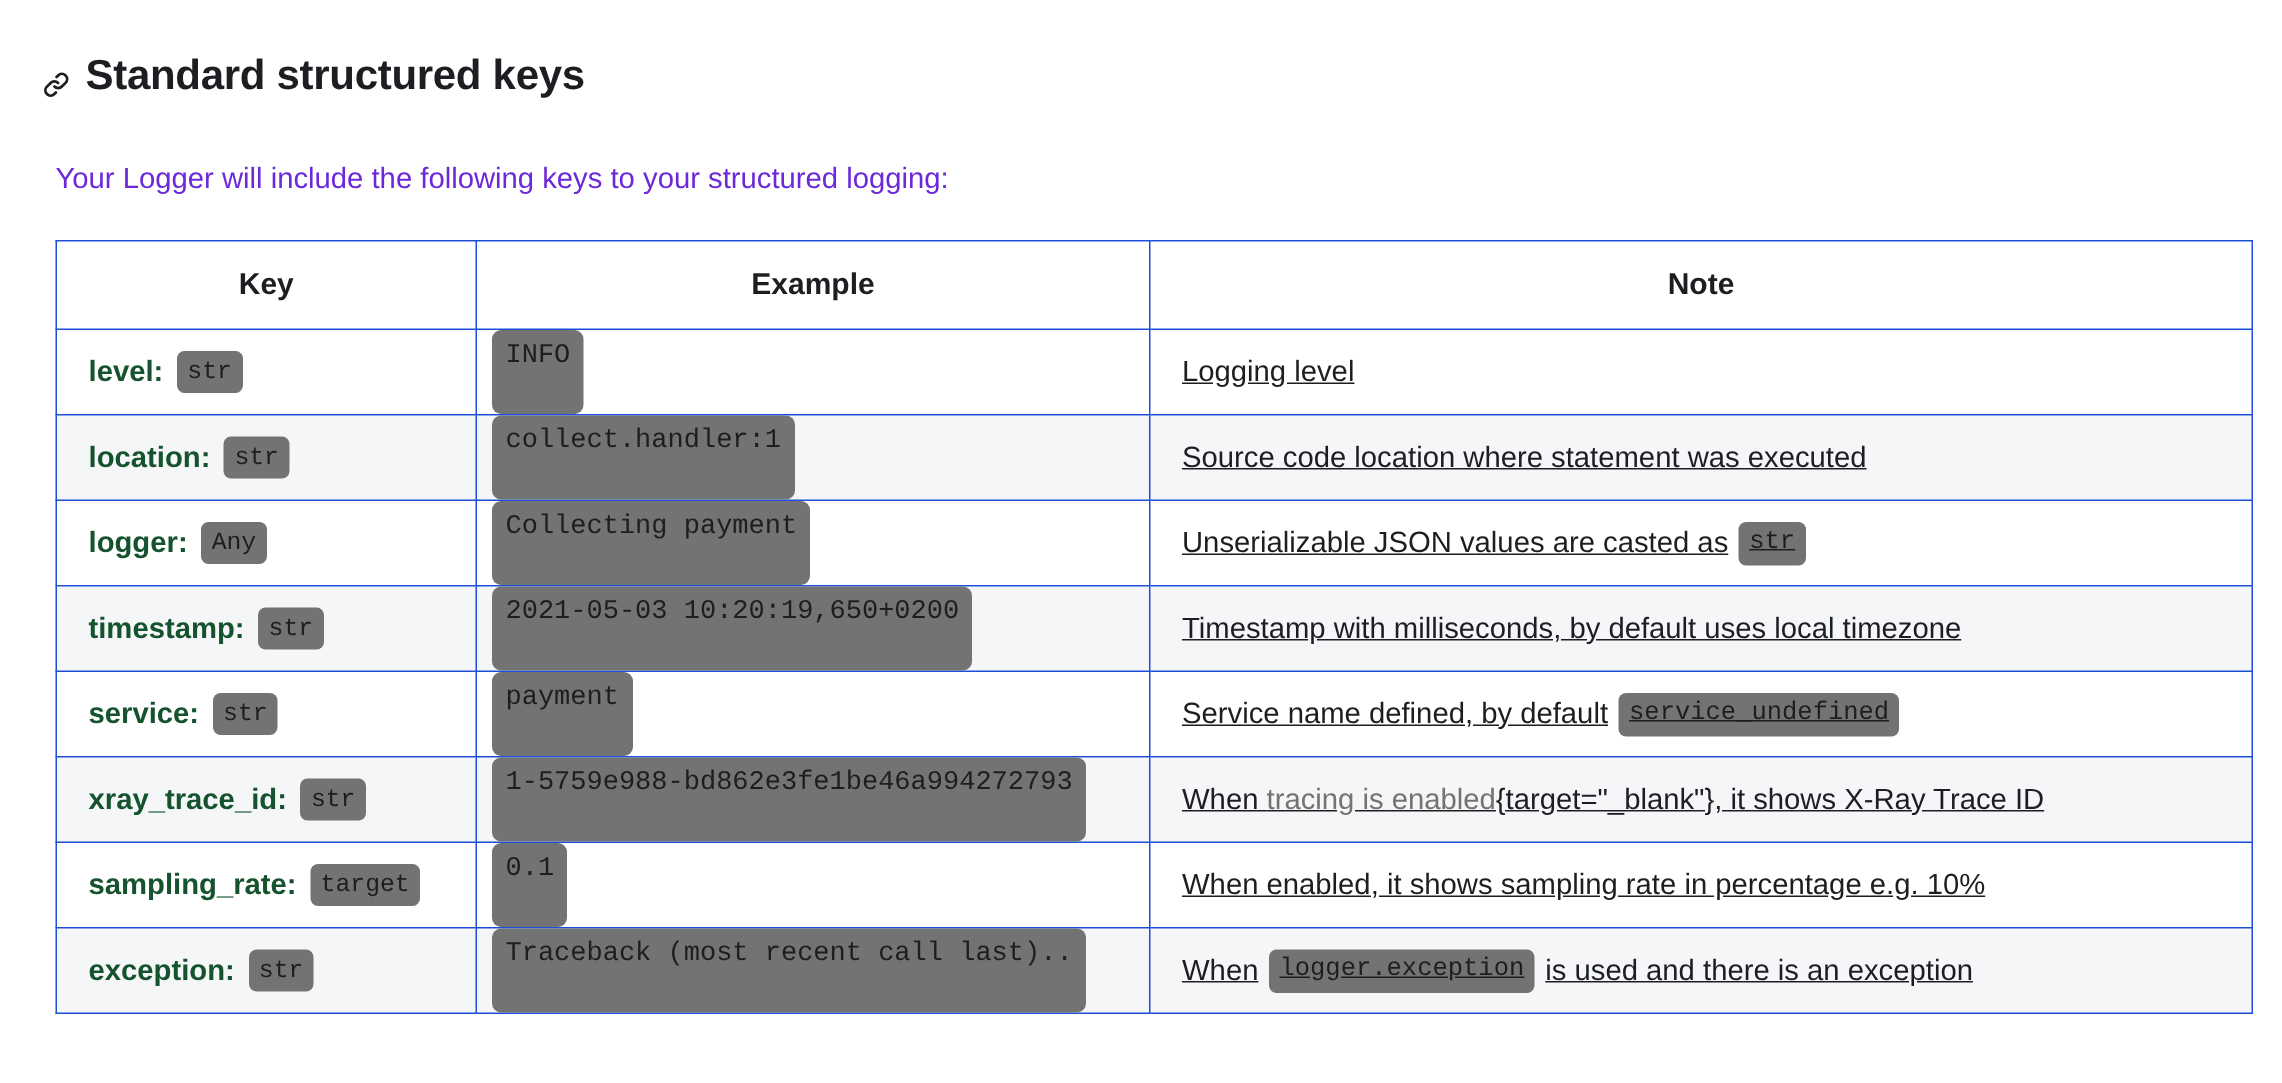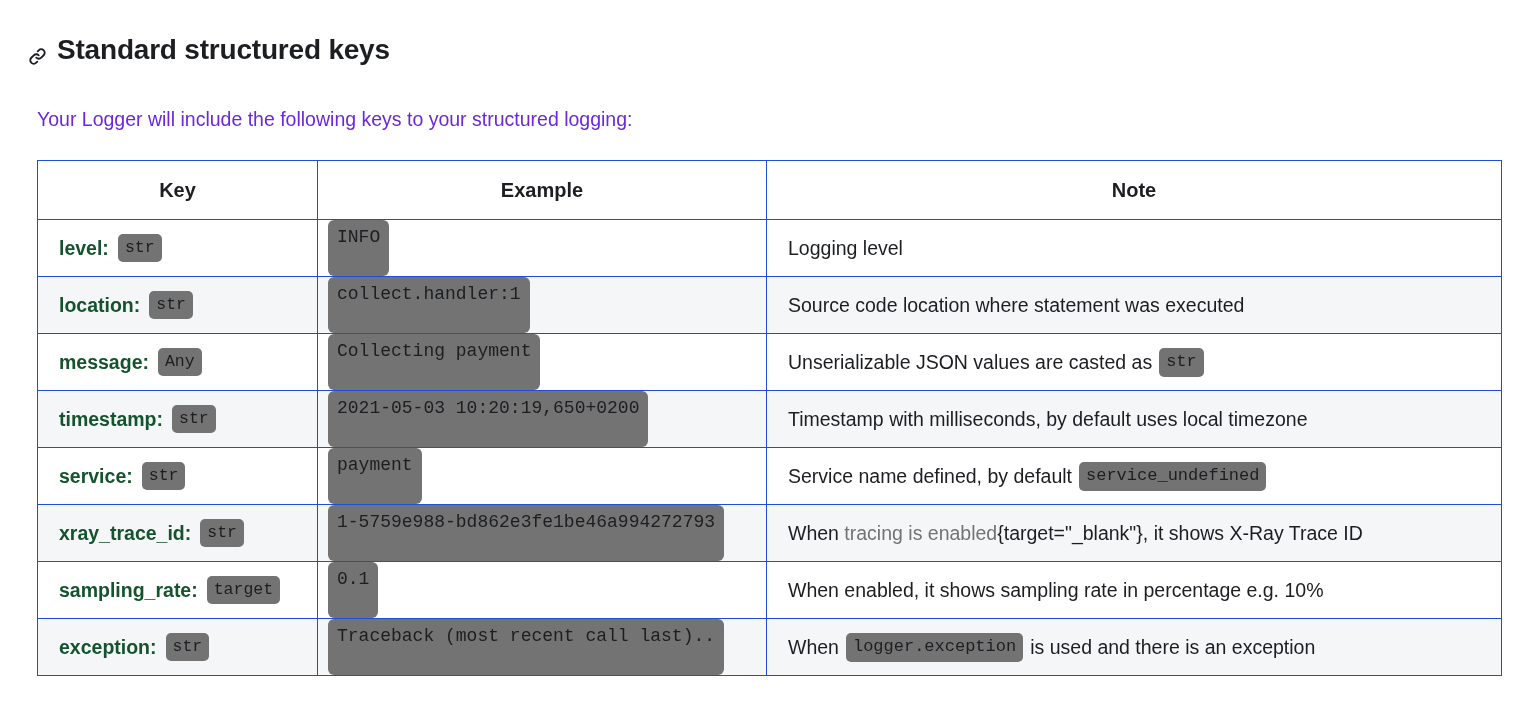--- a/index.html
+++ b/index.html
@@ -116,20 +116,21 @@
     padding: 0 16px 0 21px;
     display: flex;
     align-items: center;
     flex-wrap: nowrap;
     gap: 0;
     height: 56px;
     font-size: 19.5px;
     color: #1c1e21;
     white-space: nowrap;
     overflow: hidden;
+    text-decoration: underline;
   }
 
   
   code.chip {
     font-family: "Liberation Mono", "DejaVu Sans Mono", monospace;
     background: #737373;
     border-radius: 5px;
     padding: 3px 7px;
     font-size: 16.5px;
     line-height: 1.35;
@@ -216,21 +217,21 @@
             </td>
             <td>
               <div class="cell-note">
                 <span class="note-text">Source code location where statement was executed</span>
               </div>
             </td>
           </tr>
           <tr>
             <td>
               <div class="cell-key">
-                <span class="key-name">message:</span>
+                <span class="key-name">logger:</span>
                 <code class="chip">Any</code>
               </div>
             </td>
             <td>
               <div class="cell-example">
                 <code class="chip example">Collecting payment</code>
               </div>
             </td>
             <td>
               <div class="cell-note">

